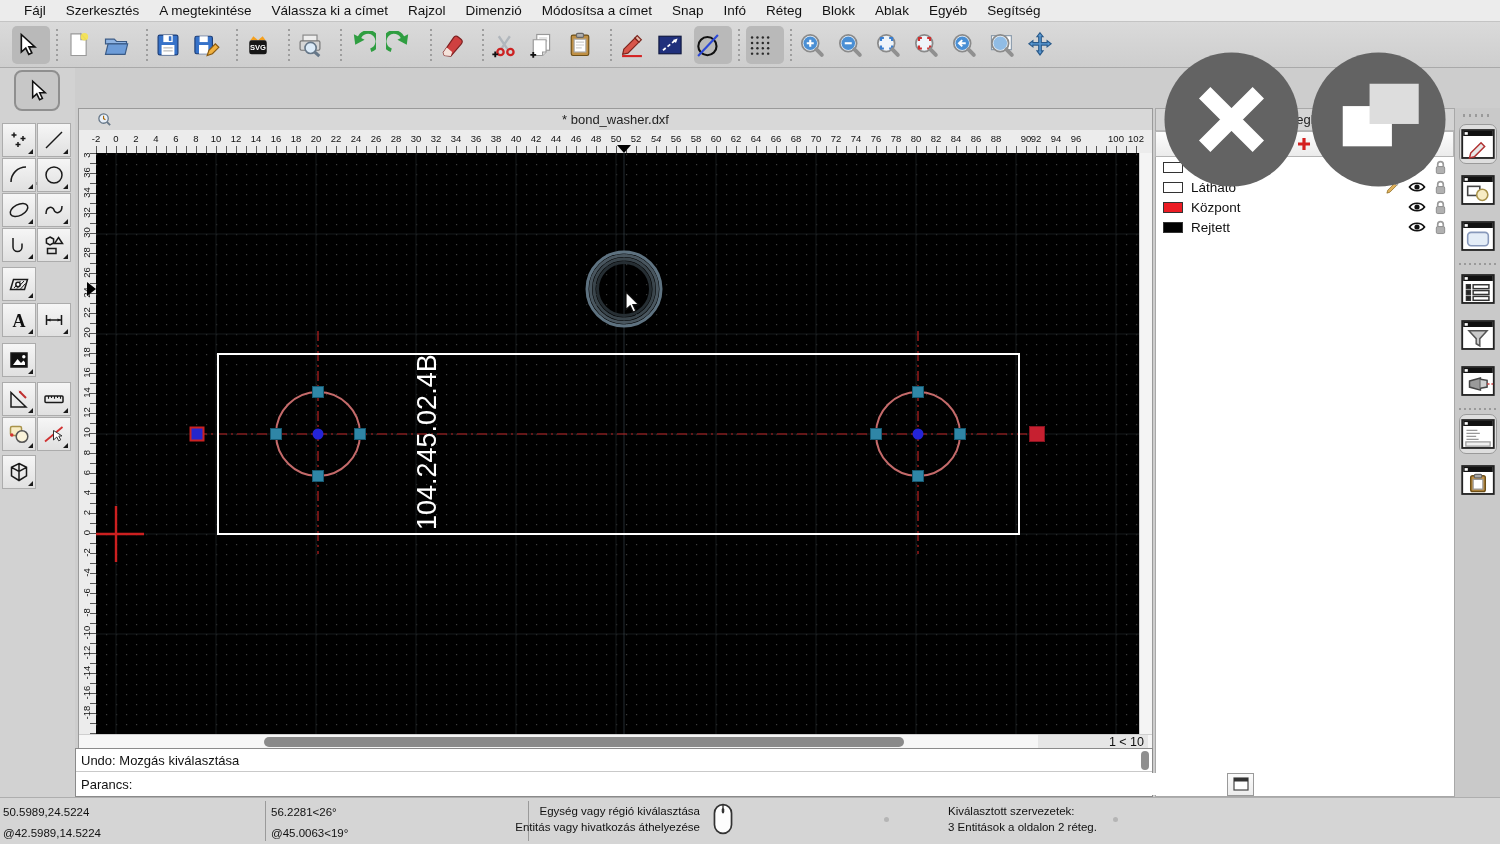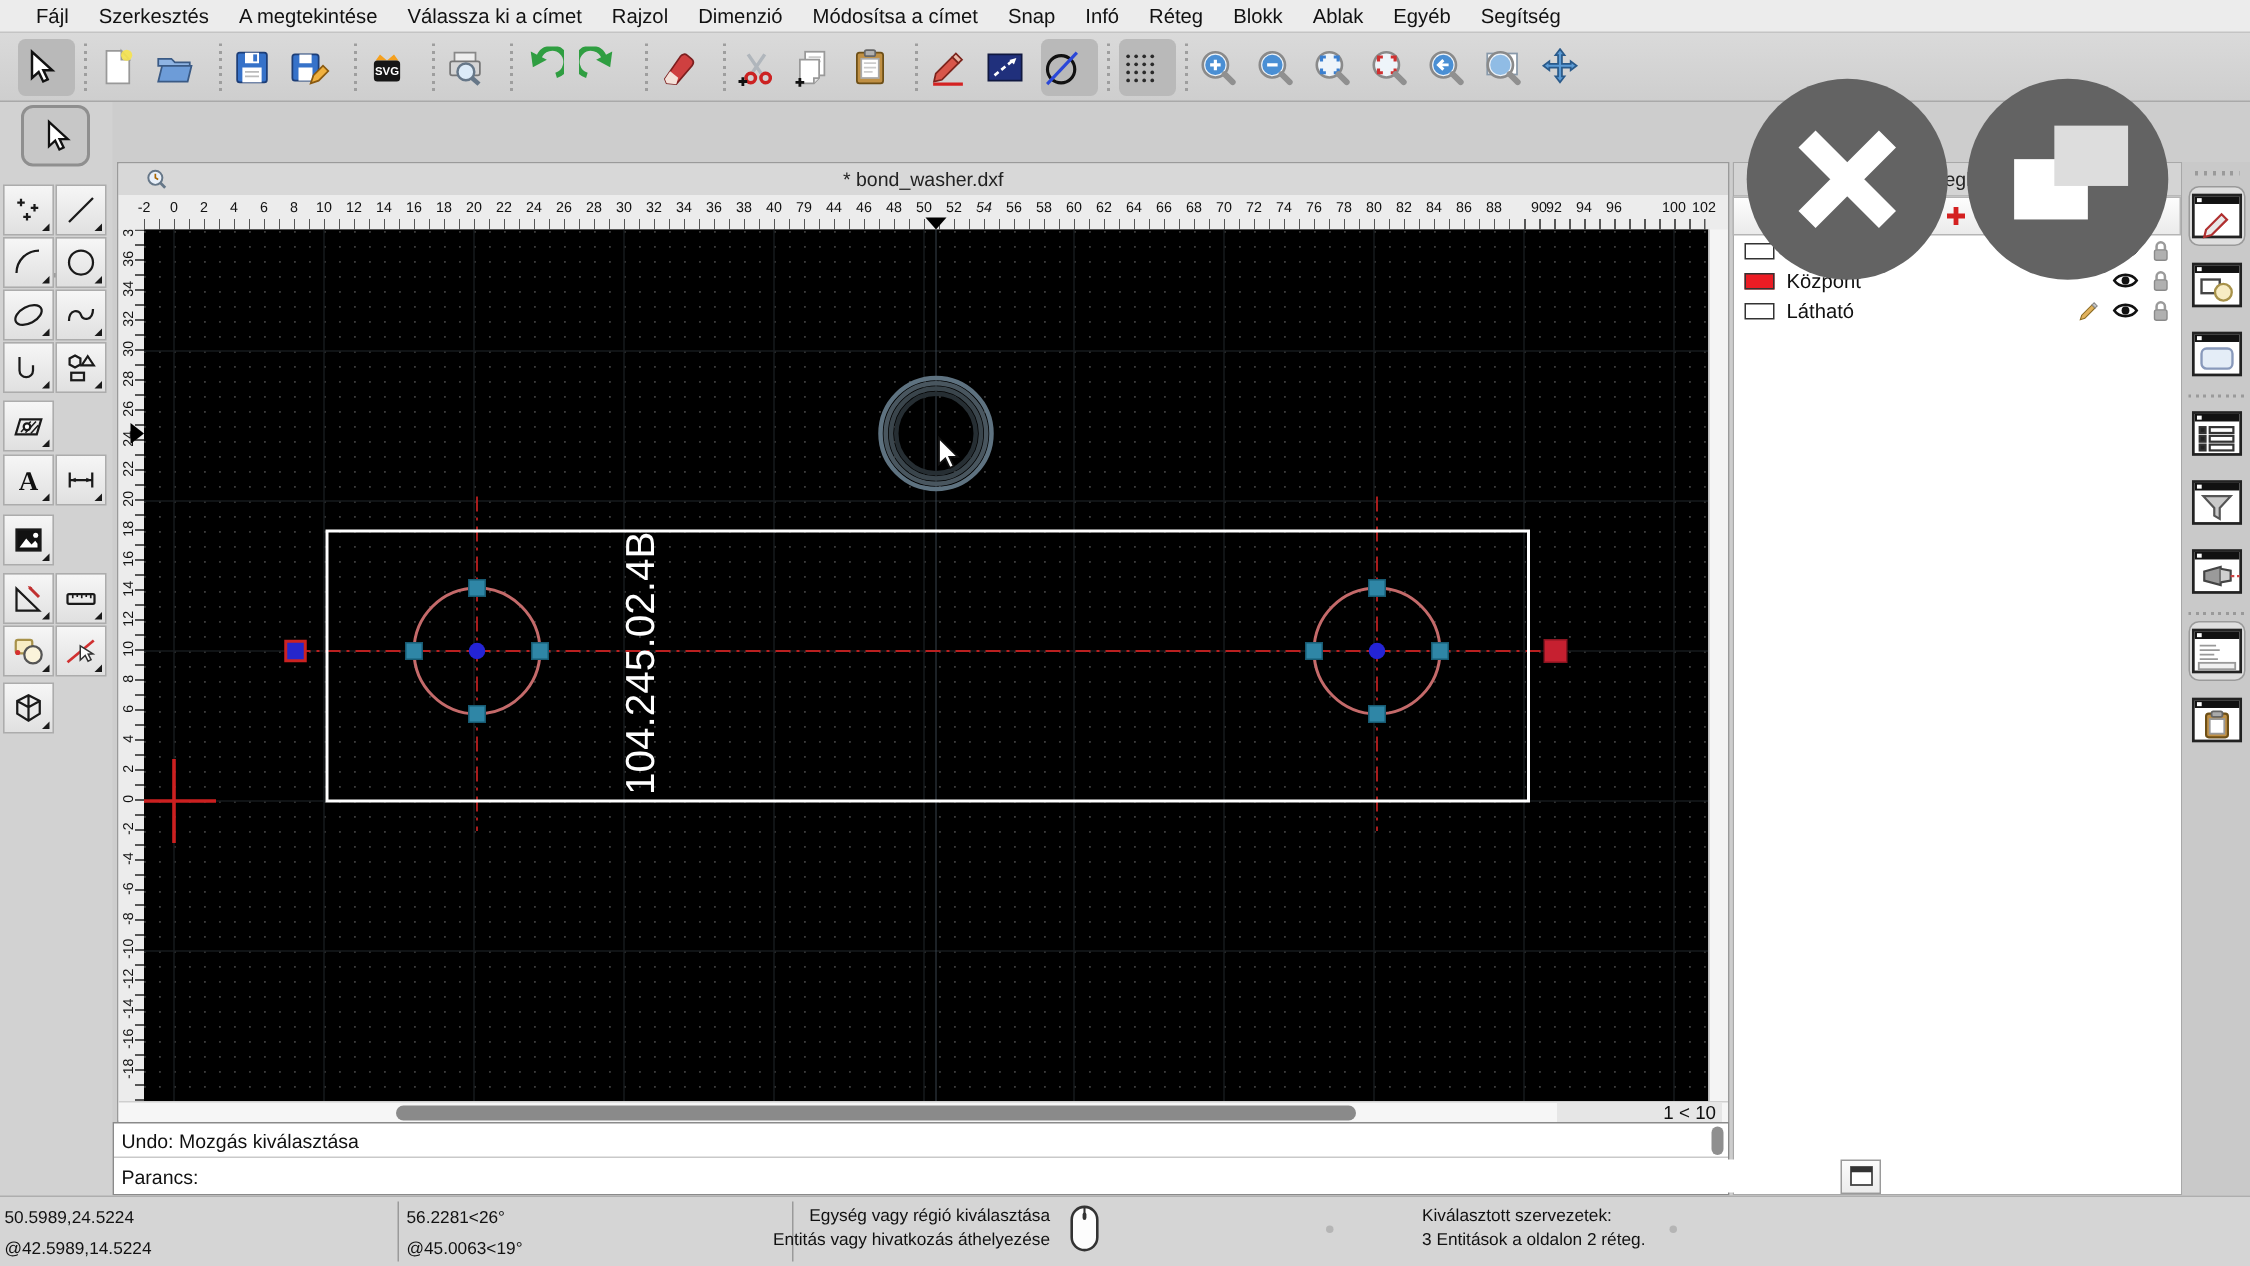--- a/index.html
+++ b/index.html
@@ -482,21 +482,21 @@
       <span class="hlab" style="left: 257px;">22</span>
       <span class="hlab" style="left: 277px;">24</span>
       <span class="hlab" style="left: 297px;">26</span>
       <span class="hlab" style="left: 317px;">28</span>
       <span class="hlab" style="left: 337px;">30</span>
       <span class="hlab" style="left: 357px;">32</span>
       <span class="hlab" style="left: 377px;">34</span>
       <span class="hlab" style="left: 397px;">36</span>
       <span class="hlab" style="left: 417px;">38</span>
       <span class="hlab" style="left: 437px;">40</span>
-      <span class="hlab" style="left: 457px;">79</span>
+      <span class="hlab" style="left: 457px;">42</span>
       <span class="hlab" style="left: 477px;">44</span>
       <span class="hlab" style="left: 497px;">46</span>
       <span class="hlab" style="left: 517px;">48</span>
       <span class="hlab" style="left: 537px;">50</span>
       <span class="hlab" style="left: 557px;">52</span>
       <span class="hlab" style="left: 577px; font-style: italic;">54</span>
       <span class="hlab" style="left: 597px;">56</span>
       <span class="hlab" style="left: 617px;">58</span>
       <span class="hlab" style="left: 637px;">60</span>
       <span class="hlab" style="left: 657px;">62</span>
@@ -685,44 +685,60 @@
           </svg>
         </span>
         <span class="licon" style="width:13px;height:15px">
           <svg viewBox="0 0 14 16" width="100%" height="100%" xmlns="http://www.w3.org/2000/svg">
             <path d="M4 7V4.6a3 3 0 0 1 6 0V7" fill="none" stroke="#9a9a9a" stroke-width="1.8"></path>
             <rect x="2.5" y="7" width="9" height="7.5" rx="1.5" fill="#b0b0b0" stroke="#8a8a8a"></rect>
           </svg>
         </span>
       </div>
       <div class="lrow">
+        <span class="lswatch" style="background:#ffffff"></span>
+        <span class="lname">Látható</span>
+        <span class="licon" style="width:15px;height:15px">
+          <svg viewBox="0 0 16 16" width="100%" height="100%" xmlns="http://www.w3.org/2000/svg">
+            <path d="M2 14l1-3.2 7.3-7.3 2.2 2.2-7.3 7.3z" fill="#e2b25c" stroke="#8a6a22" stroke-width=".8"></path>
+            <path d="M10.3 3.5l2.2 2.2 1.5-1.5L11.8 2z" fill="#c9c9c9" stroke="#888" stroke-width=".8"></path>
+          </svg>
+        </span>
+        <span class="licon" style="width:18px;height:14px">
+          <svg viewBox="0 0 18 14" width="100%" height="100%" xmlns="http://www.w3.org/2000/svg">
+            <path d="M1.5 7C5 2 13 2 16.5 7 13 12 5 12 1.5 7Z" fill="none" stroke="#111" stroke-width="1.7"></path>
+            <circle cx="9" cy="7" r="2.6" fill="#111"></circle>
+          </svg>
+        </span>
+        <span class="licon" style="width:13px;height:15px">
+          <svg viewBox="0 0 14 16" width="100%" height="100%" xmlns="http://www.w3.org/2000/svg">
+            <path d="M4 7V4.6a3 3 0 0 1 6 0V7" fill="none" stroke="#9a9a9a" stroke-width="1.8"></path>
+            <rect x="2.5" y="7" width="9" height="7.5" rx="1.5" fill="#b0b0b0" stroke="#8a8a8a"></rect>
+          </svg>
+        </span>
+      </div>
+      <div class="lrow">
         <span class="lswatch" style="background:#ec1c24"></span>
         <span class="lname">Központ</span>
         <span class="licon" style="width:18px;height:14px">
           <svg viewBox="0 0 18 14" width="100%" height="100%" xmlns="http://www.w3.org/2000/svg">
             <path d="M1.5 7C5 2 13 2 16.5 7 13 12 5 12 1.5 7Z" fill="none" stroke="#111" stroke-width="1.7"></path>
             <circle cx="9" cy="7" r="2.6" fill="#111"></circle>
           </svg>
         </span>
         <span class="licon" style="width:13px;height:15px">
           <svg viewBox="0 0 14 16" width="100%" height="100%" xmlns="http://www.w3.org/2000/svg">
             <path d="M4 7V4.6a3 3 0 0 1 6 0V7" fill="none" stroke="#9a9a9a" stroke-width="1.8"></path>
             <rect x="2.5" y="7" width="9" height="7.5" rx="1.5" fill="#b0b0b0" stroke="#8a8a8a"></rect>
           </svg>
         </span>
       </div>
       <div class="lrow">
-        <span class="lswatch" style="background:#ffffff"></span>
-        <span class="lname">Látható</span>
-        <span class="licon" style="width:15px;height:15px">
-          <svg viewBox="0 0 16 16" width="100%" height="100%" xmlns="http://www.w3.org/2000/svg">
-            <path d="M2 14l1-3.2 7.3-7.3 2.2 2.2-7.3 7.3z" fill="#e2b25c" stroke="#8a6a22" stroke-width=".8"></path>
-            <path d="M10.3 3.5l2.2 2.2 1.5-1.5L11.8 2z" fill="#c9c9c9" stroke="#888" stroke-width=".8"></path>
-          </svg>
-        </span>
+        <span class="lswatch" style="background:#000000"></span>
+        <span class="lname">Rejtett</span>
         <span class="licon" style="width:18px;height:14px">
           <svg viewBox="0 0 18 14" width="100%" height="100%" xmlns="http://www.w3.org/2000/svg">
             <path d="M1.5 7C5 2 13 2 16.5 7 13 12 5 12 1.5 7Z" fill="none" stroke="#111" stroke-width="1.7"></path>
             <circle cx="9" cy="7" r="2.6" fill="#111"></circle>
           </svg>
         </span>
         <span class="licon" style="width:13px;height:15px">
           <svg viewBox="0 0 14 16" width="100%" height="100%" xmlns="http://www.w3.org/2000/svg">
             <path d="M4 7V4.6a3 3 0 0 1 6 0V7" fill="none" stroke="#9a9a9a" stroke-width="1.8"></path>
             <rect x="2.5" y="7" width="9" height="7.5" rx="1.5" fill="#b0b0b0" stroke="#8a8a8a"></rect>

